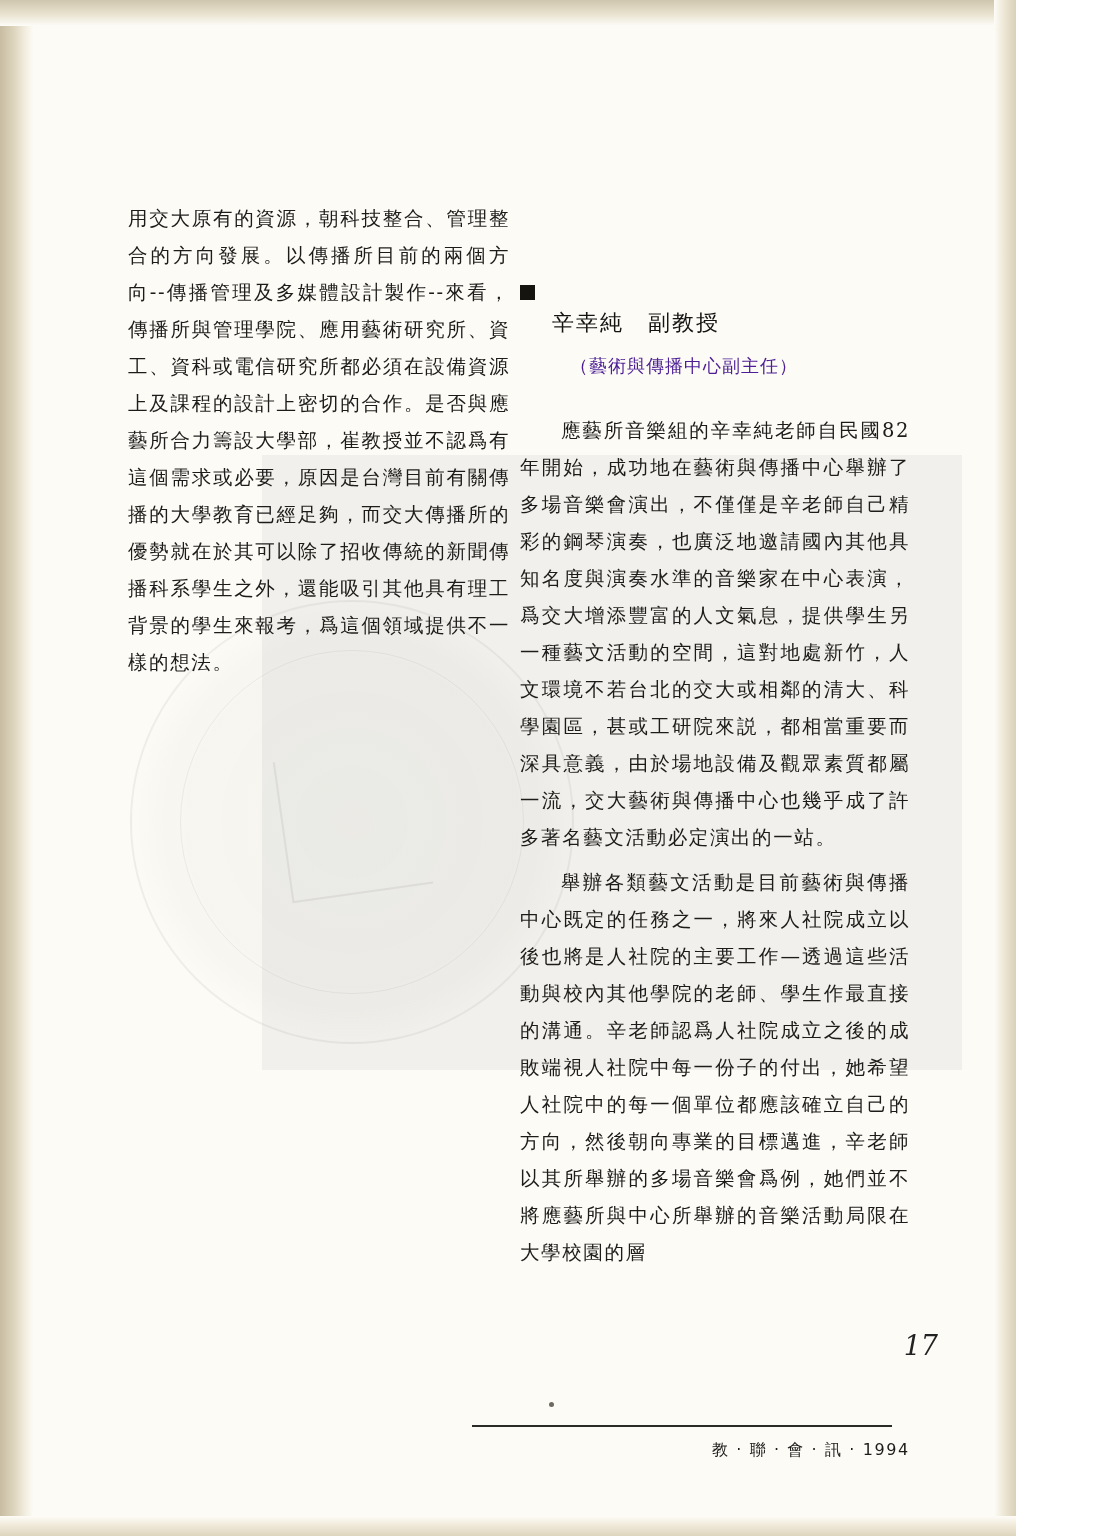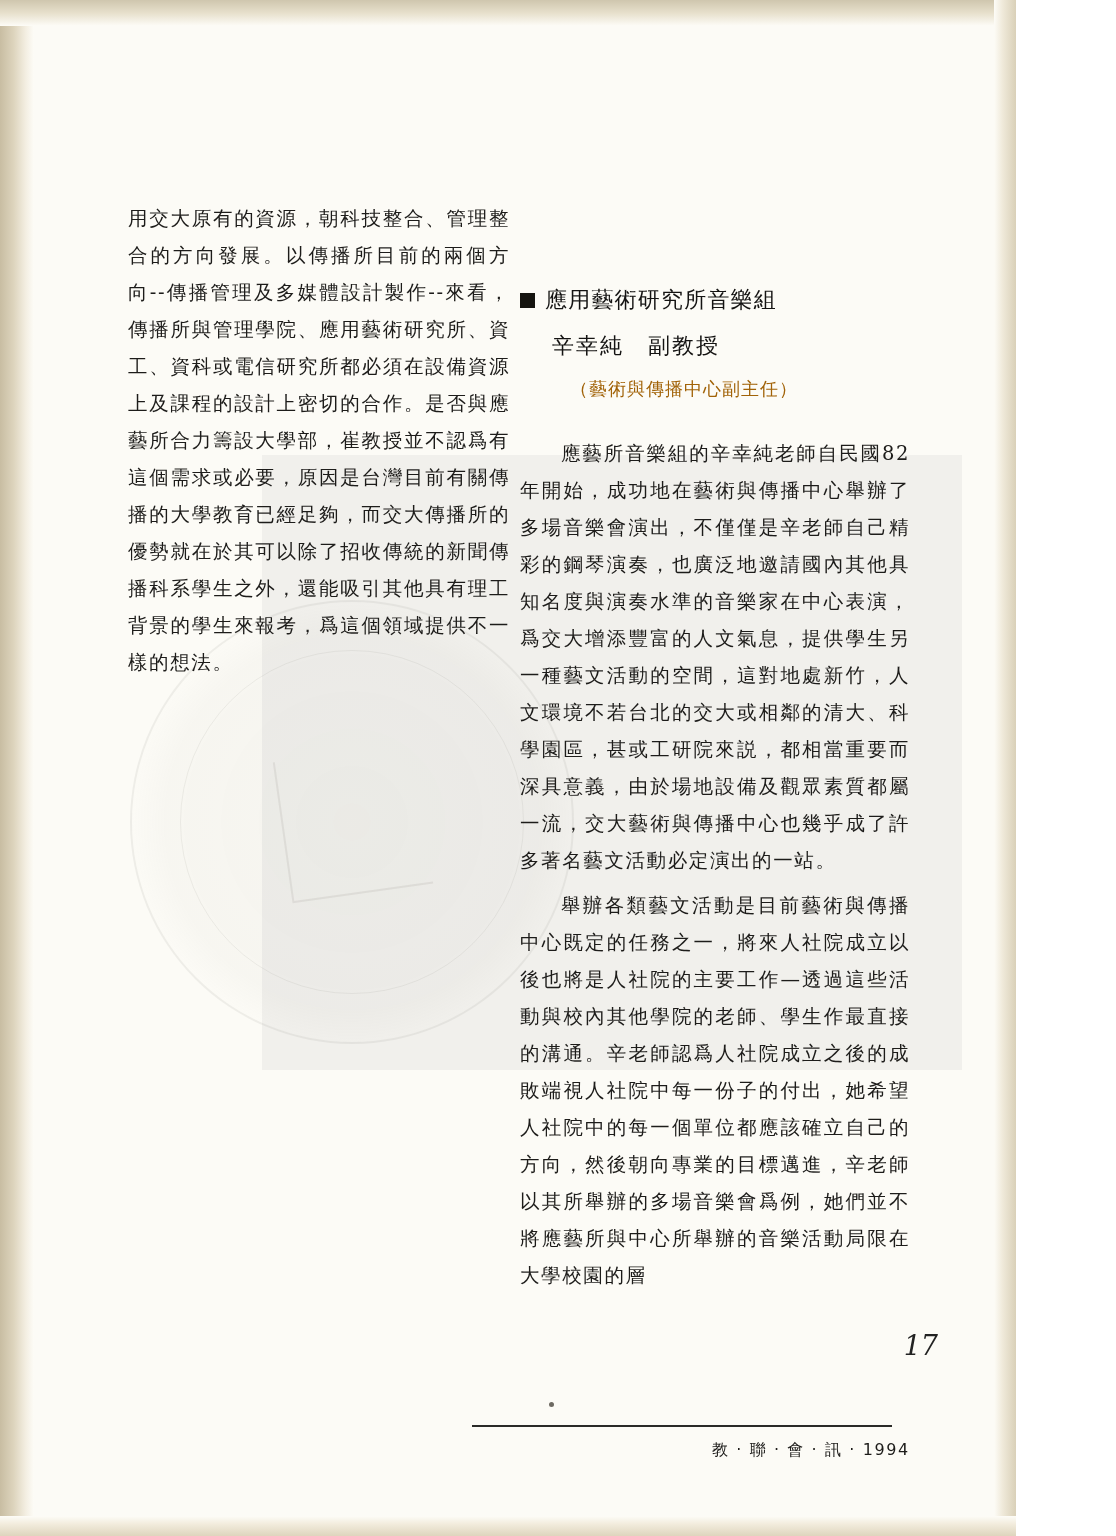--- a/index.html
+++ b/index.html
@@ -125,28 +125,28 @@
   .bullet-square {
     display: inline-block;
     width: 15px;
     height: 15px;
     background: #15140f;
   }
   .heading-line2 {
     font-size: 22px;
     letter-spacing: 2px;
     color: #141312;
-    margin-top: 16px;
+    margin-top: 8px;
     margin-left: 32px;
     font-family: "DejaVu Sans", "Liberation Sans", sans-serif;
   }
   .heading-line3 {
     font-size: 18px;
     letter-spacing: 1px;
-    color: #a16207;
+    color: #4c1d95;
     margin-top: 16px;
     margin-left: 50px;
     font-family: "DejaVu Sans", "Liberation Sans", sans-serif;
   }
 
   .para {
     margin: 0;
   }
   .para + .para {
     margin-top: 8px;
@@ -209,21 +209,20 @@
   </div>
 
   <div class="col-left">
     <p class="body-text para">用交大原有的資源，朝科技整合、管理整合的方向發展。以傳播所目前的兩個方向--傳播管理及多媒體設計製作--來看，傳播所與管理學院、應用藝術研究所、資工、資科或電信研究所都必須在設備資源上及課程的設計上密切的合作。是否與應藝所合力籌設大學部，崔教授並不認爲有這個需求或必要，原因是台灣目前有關傳播的大學教育已經足夠，而交大傳播所的優勢就在於其可以除了招收傳統的新聞傳播科系學生之外，還能吸引其他具有理工背景的學生來報考，爲這個領域提供不一樣的想法。</p>
   </div>
 
   <div class="col-right">
     <div class="heading-block">
       <div class="heading-line1">
         <span class="bullet-square"></span>
-        <span>應用藝術研究所音樂組</span>
       </div>
       <div class="heading-line2">辛幸純　副教授</div>
       <div class="heading-line3">（藝術與傳播中心副主任）</div>
     </div>
     <p class="body-text para indent">應藝所音樂組的辛幸純老師自民國82年開始，成功地在藝術與傳播中心舉辦了多場音樂會演出，不僅僅是辛老師自己精彩的鋼琴演奏，也廣泛地邀請國內其他具知名度與演奏水準的音樂家在中心表演，爲交大增添豐富的人文氣息，提供學生另一種藝文活動的空間，這對地處新竹，人文環境不若台北的交大或相鄰的清大、科學園區，甚或工研院來説，都相當重要而深具意義，由於場地設備及觀眾素質都屬一流，交大藝術與傳播中心也幾乎成了許多著名藝文活動必定演出的一站。</p>
     <p class="body-text para indent">舉辦各類藝文活動是目前藝術與傳播中心既定的任務之一，將來人社院成立以後也將是人社院的主要工作—透過這些活動與校內其他學院的老師、學生作最直接的溝通。辛老師認爲人社院成立之後的成敗端視人社院中每一份子的付出，她希望人社院中的每一個單位都應該確立自己的方向，然後朝向專業的目標邁進，辛老師以其所舉辦的多場音樂會爲例，她們並不將應藝所與中心所舉辦的音樂活動局限在大學校園的層</p>
   </div>
 
   <div class="page-number">17</div>
   <div class="footer-dot"></div>

